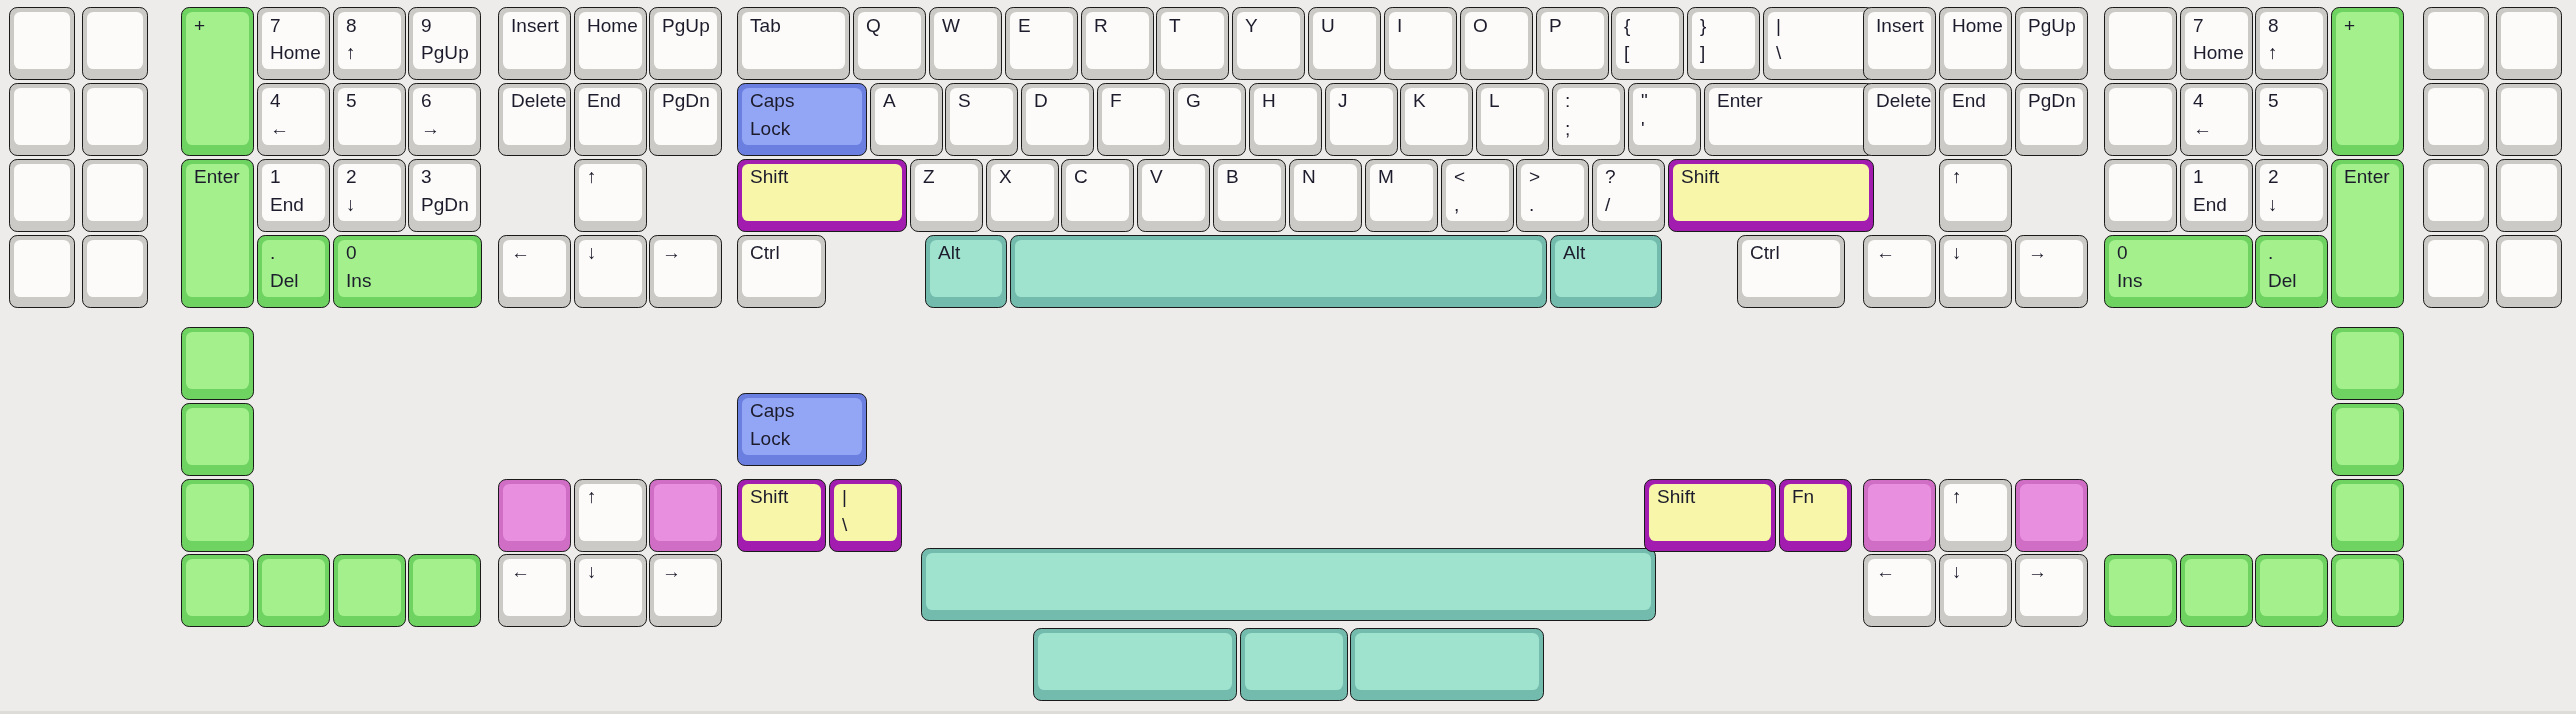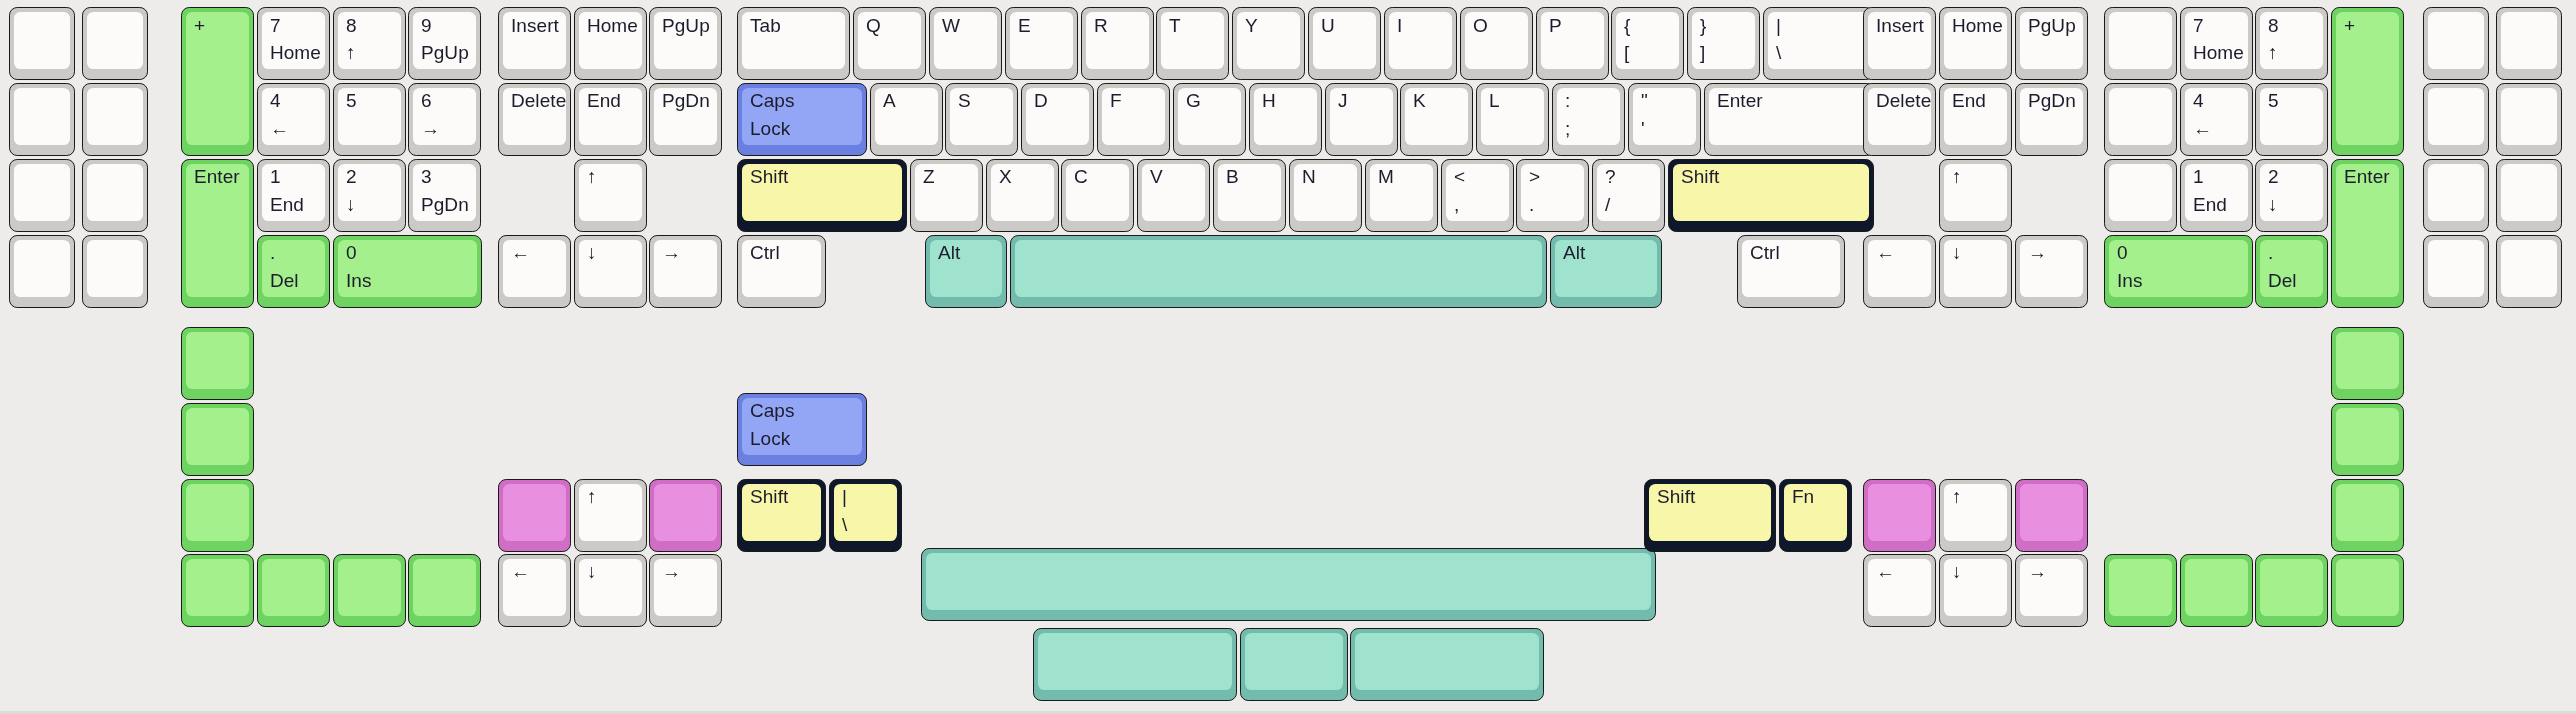--- a/index.html
+++ b/index.html
@@ -45,21 +45,21 @@
   
   .c-white{background:#cccac6;}
   .c-white>.cap{background:#fdfbf9;}
 
   .c-green{background:#6ed361;border-color:#1a1a1a;}
   .c-green>.cap{background:#a3f08d;}
 
   .c-blue{background:#6a7fe0;}
   .c-blue>.cap{background:#93a6f5;}
 
-  .c-yellow{background:#0f172a;}
+  .c-yellow{background:#a21caf;}
   .c-yellow>.cap{background:#f8f6a8;}
 
   .c-teal{background:#72bbad;}
   .c-teal>.cap{background:#9fe2ce;}
 
   .c-pink{background:#cf6ec4;}
   .c-pink>.cap{background:#e98fe0;}
 
   .bottom-rule{
     position:absolute;left:0;right:0;bottom:0;height:2.7px;

